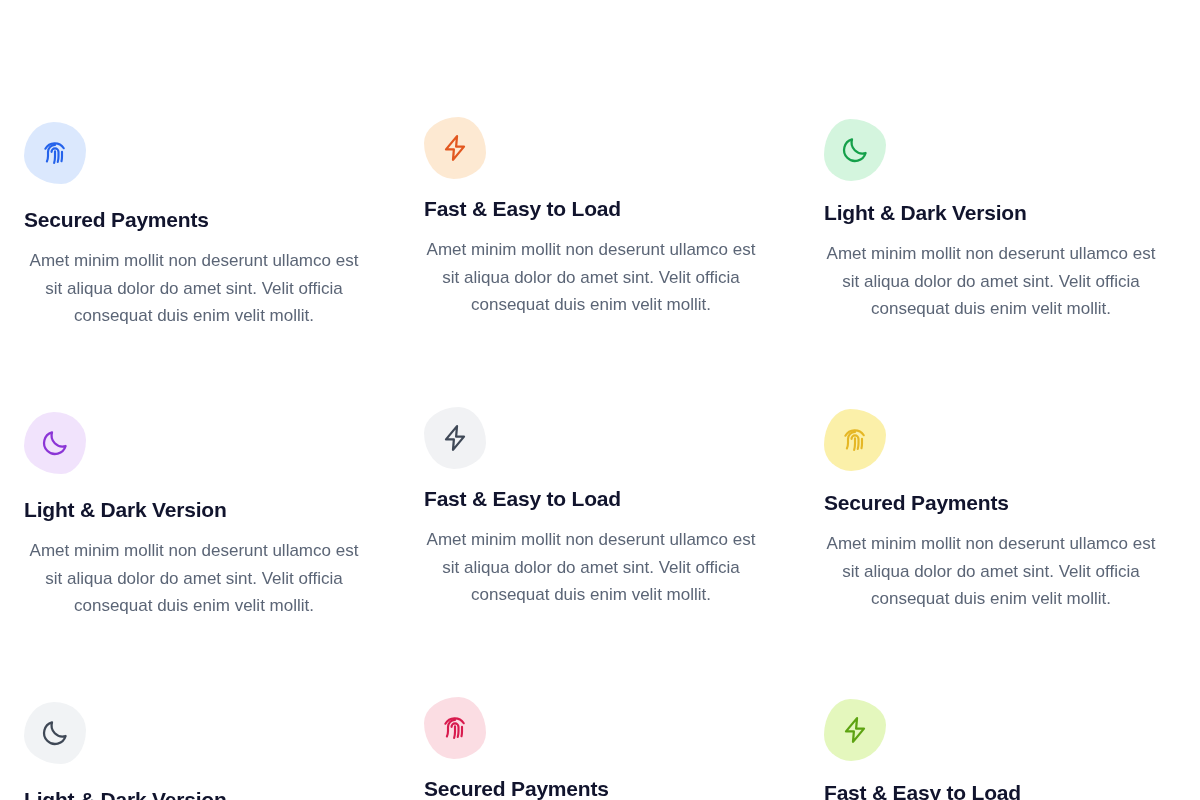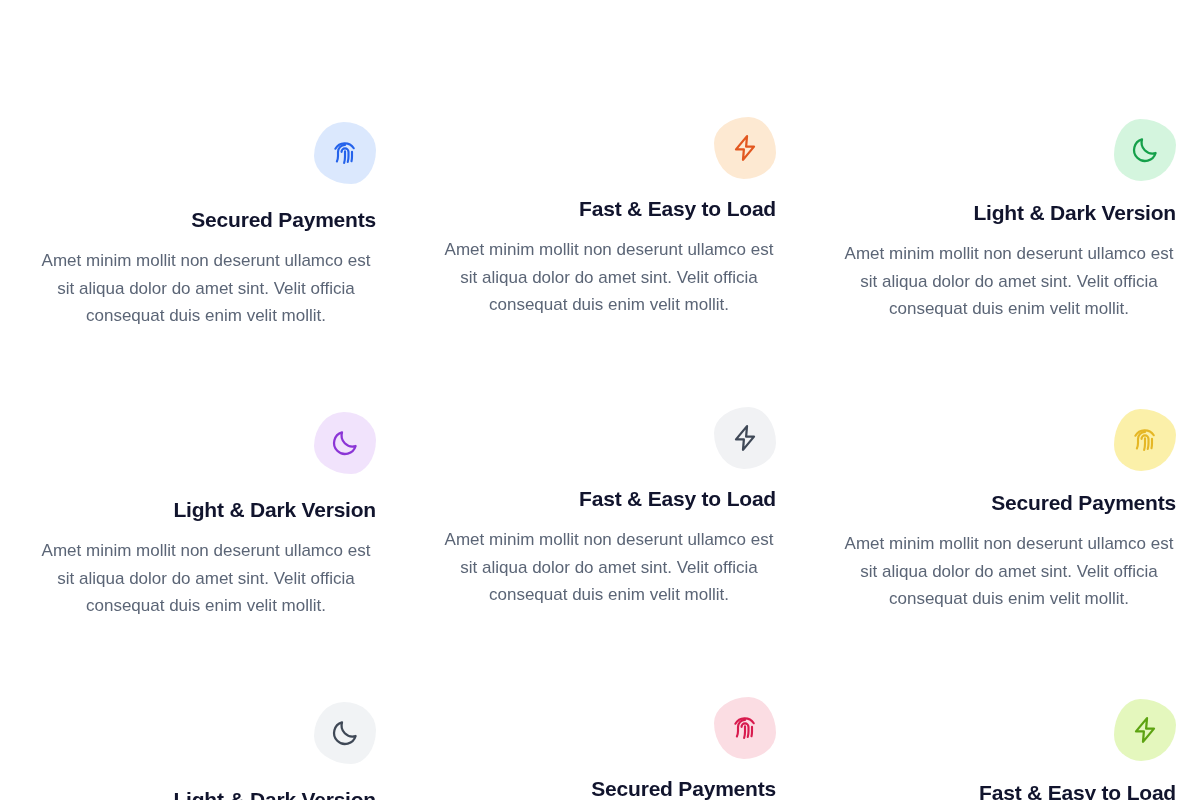--- a/index.html
+++ b/index.html
@@ -26,21 +26,21 @@
     display: grid;
     grid-template-columns: repeat(3, 1fr);
     width: 1200px;
     column-gap: 0px;
     row-gap: 0px;
   }
 
   .feature-card {
     display: flex;
     flex-direction: column;
-    align-items: flex-end;
+    align-items: flex-start;
     text-align: center;
     padding: 0 24px;
     height: 290px;
   }
 
   
   .feature-card.col-0 { padding-top: 26px; }
   .feature-card.col-1 { padding-top: 21px; }
   .feature-card.col-2 { padding-top: 23px; }
 

